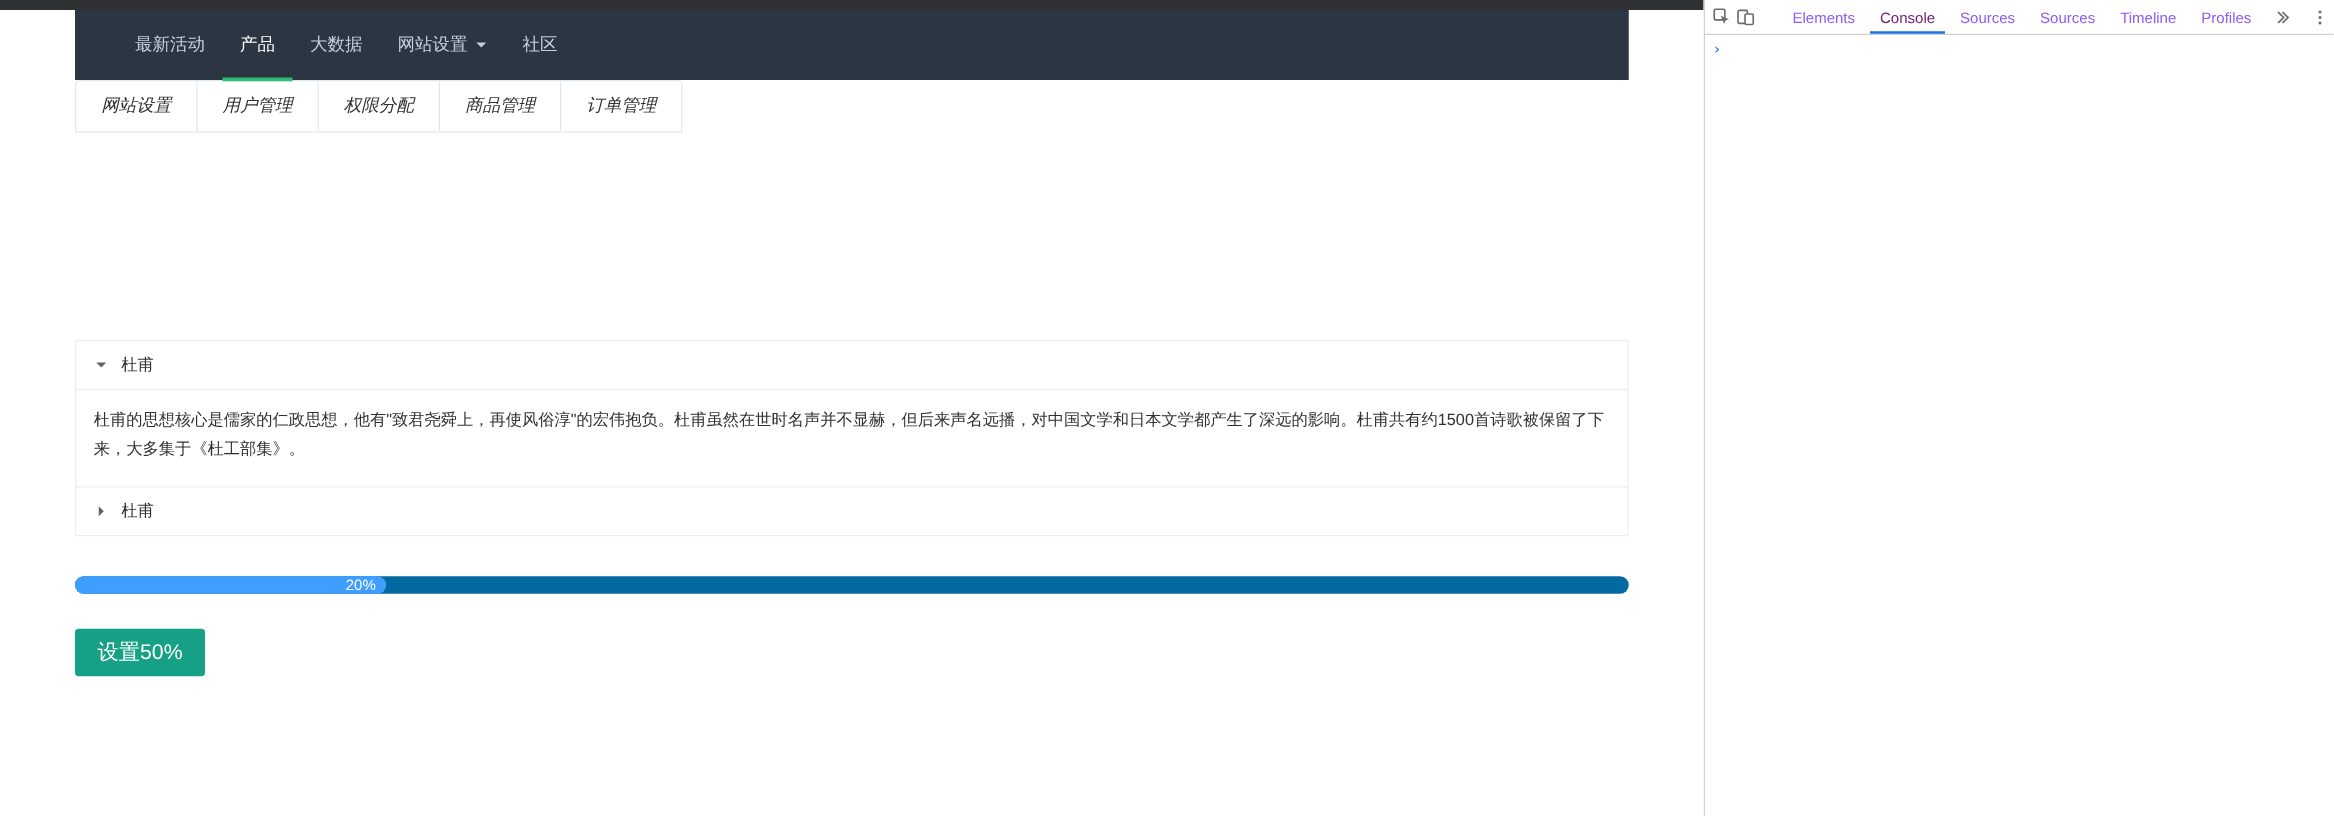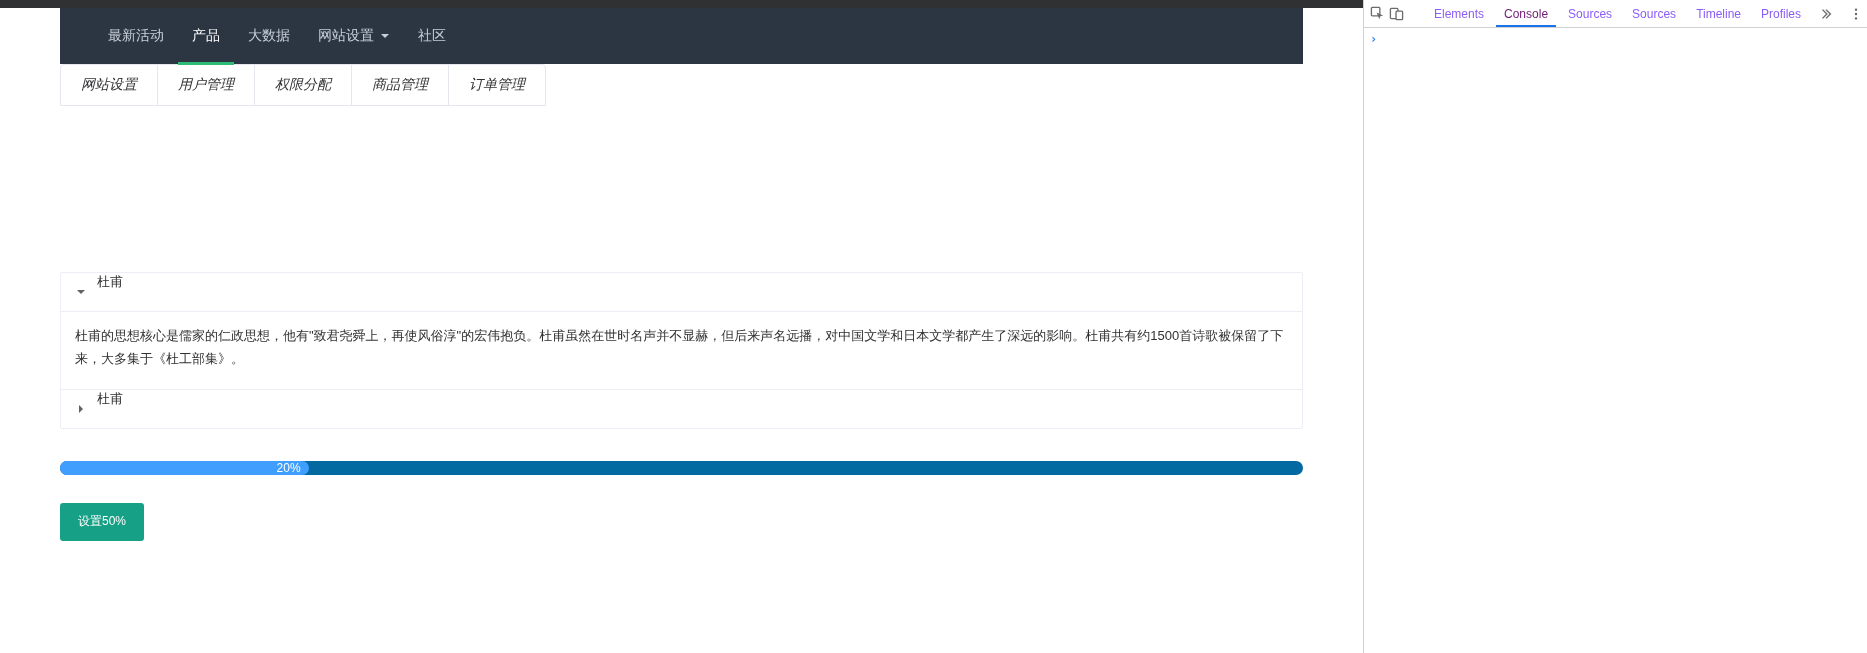--- a/index.html
+++ b/index.html
@@ -17,30 +17,30 @@
   .nav-dark .caret svg{ width:10px; height:10px; fill:#c7cfd8; }
   
   .tabs-card { border:1px solid #e4e7ed; border-radius:4px 4px 0 0; background:#fff; display:flex; height:42px; width:fit-content;font-style:italic; }
   .tabs-card .tab { padding:0 20px; display:flex; align-items:center; border-right:1px solid #e4e7ed; cursor:pointer; color:#303133; font-size:14px; }
   .tabs-card .tab:last-child{ border-right:none; }
   .tabs-card .tab.active { color:#303133; }
   
   .collapse-wrap { margin-top:166px; border:1px solid #ebeef5; border-radius:2px; }
   .collapse-item { border-bottom:1px solid #ebeef5; }
   .collapse-item:last-child{ border-bottom:none; }
-  .collapse-header { display:flex; height:38px; padding:0 14px; cursor:pointer; font-size:13px; color:#303133; }
+  .collapse-header { display:flex; align-items:center; height:38px; padding:0 14px; cursor:pointer; font-size:13px; color:#303133; }
   .collapse-header .arrow { margin-right:10px; display:flex; align-items:center; }
   .collapse-header .arrow svg{ width:12px;height:12px; fill:#606266; }
   .collapse-body { padding:12px 14px 18px; font-size:13px; color:#303133; line-height:1.8; border-top:1px solid #ebeef5; }
   
   .progress { margin-top:32px; height:14px; background:#0369a1; border-radius:8px; position:relative; }
   .progress-inner { height:100%; background:#409eff; border-radius:8px; display:flex; align-items:center; justify-content:flex-end; color:#fff; font-size:12px; padding-right:8px; }
   
   .btn { margin-top:28px; background:#1a9e8f; background:#18a2a0; background:#19a69c;  }
-  .btn { display:inline-flex; align-items:center; justify-content:center; height:38px; padding:0 18px; background:#19a69c; color:#fff; border:none; border-radius:3px; cursor:pointer; font-size:12px; }
+  .btn { display:inline-flex; align-items:center; justify-content:center; height:38px; padding:0 18px; background:#19a69c; color:#fff; border:none; border-radius:3px; cursor:pointer; font-size:17px; }
   .btn { background:#16a085; }
   .btn { background:#18a79b; }
   .btn { background:#17a2a1; }
   
   .btn { background:#16a085; }
 
   
   .devtools { width:504px; border-left:1px solid #d0d0d0; display:flex; flex-direction:column; background:#fff; font-family: Menlo, Consolas, monospace; font-size:12px; color:#333; }
   .dt-row1 { height:28px; border-bottom:1px solid #d0d0d0; display:flex; align-items:center; padding:0 6px; gap:4px; }
   .dt-iconbtn { width:24px;height:24px; display:flex;align-items:center;justify-content:center; cursor:pointer; border-radius:2px; }

